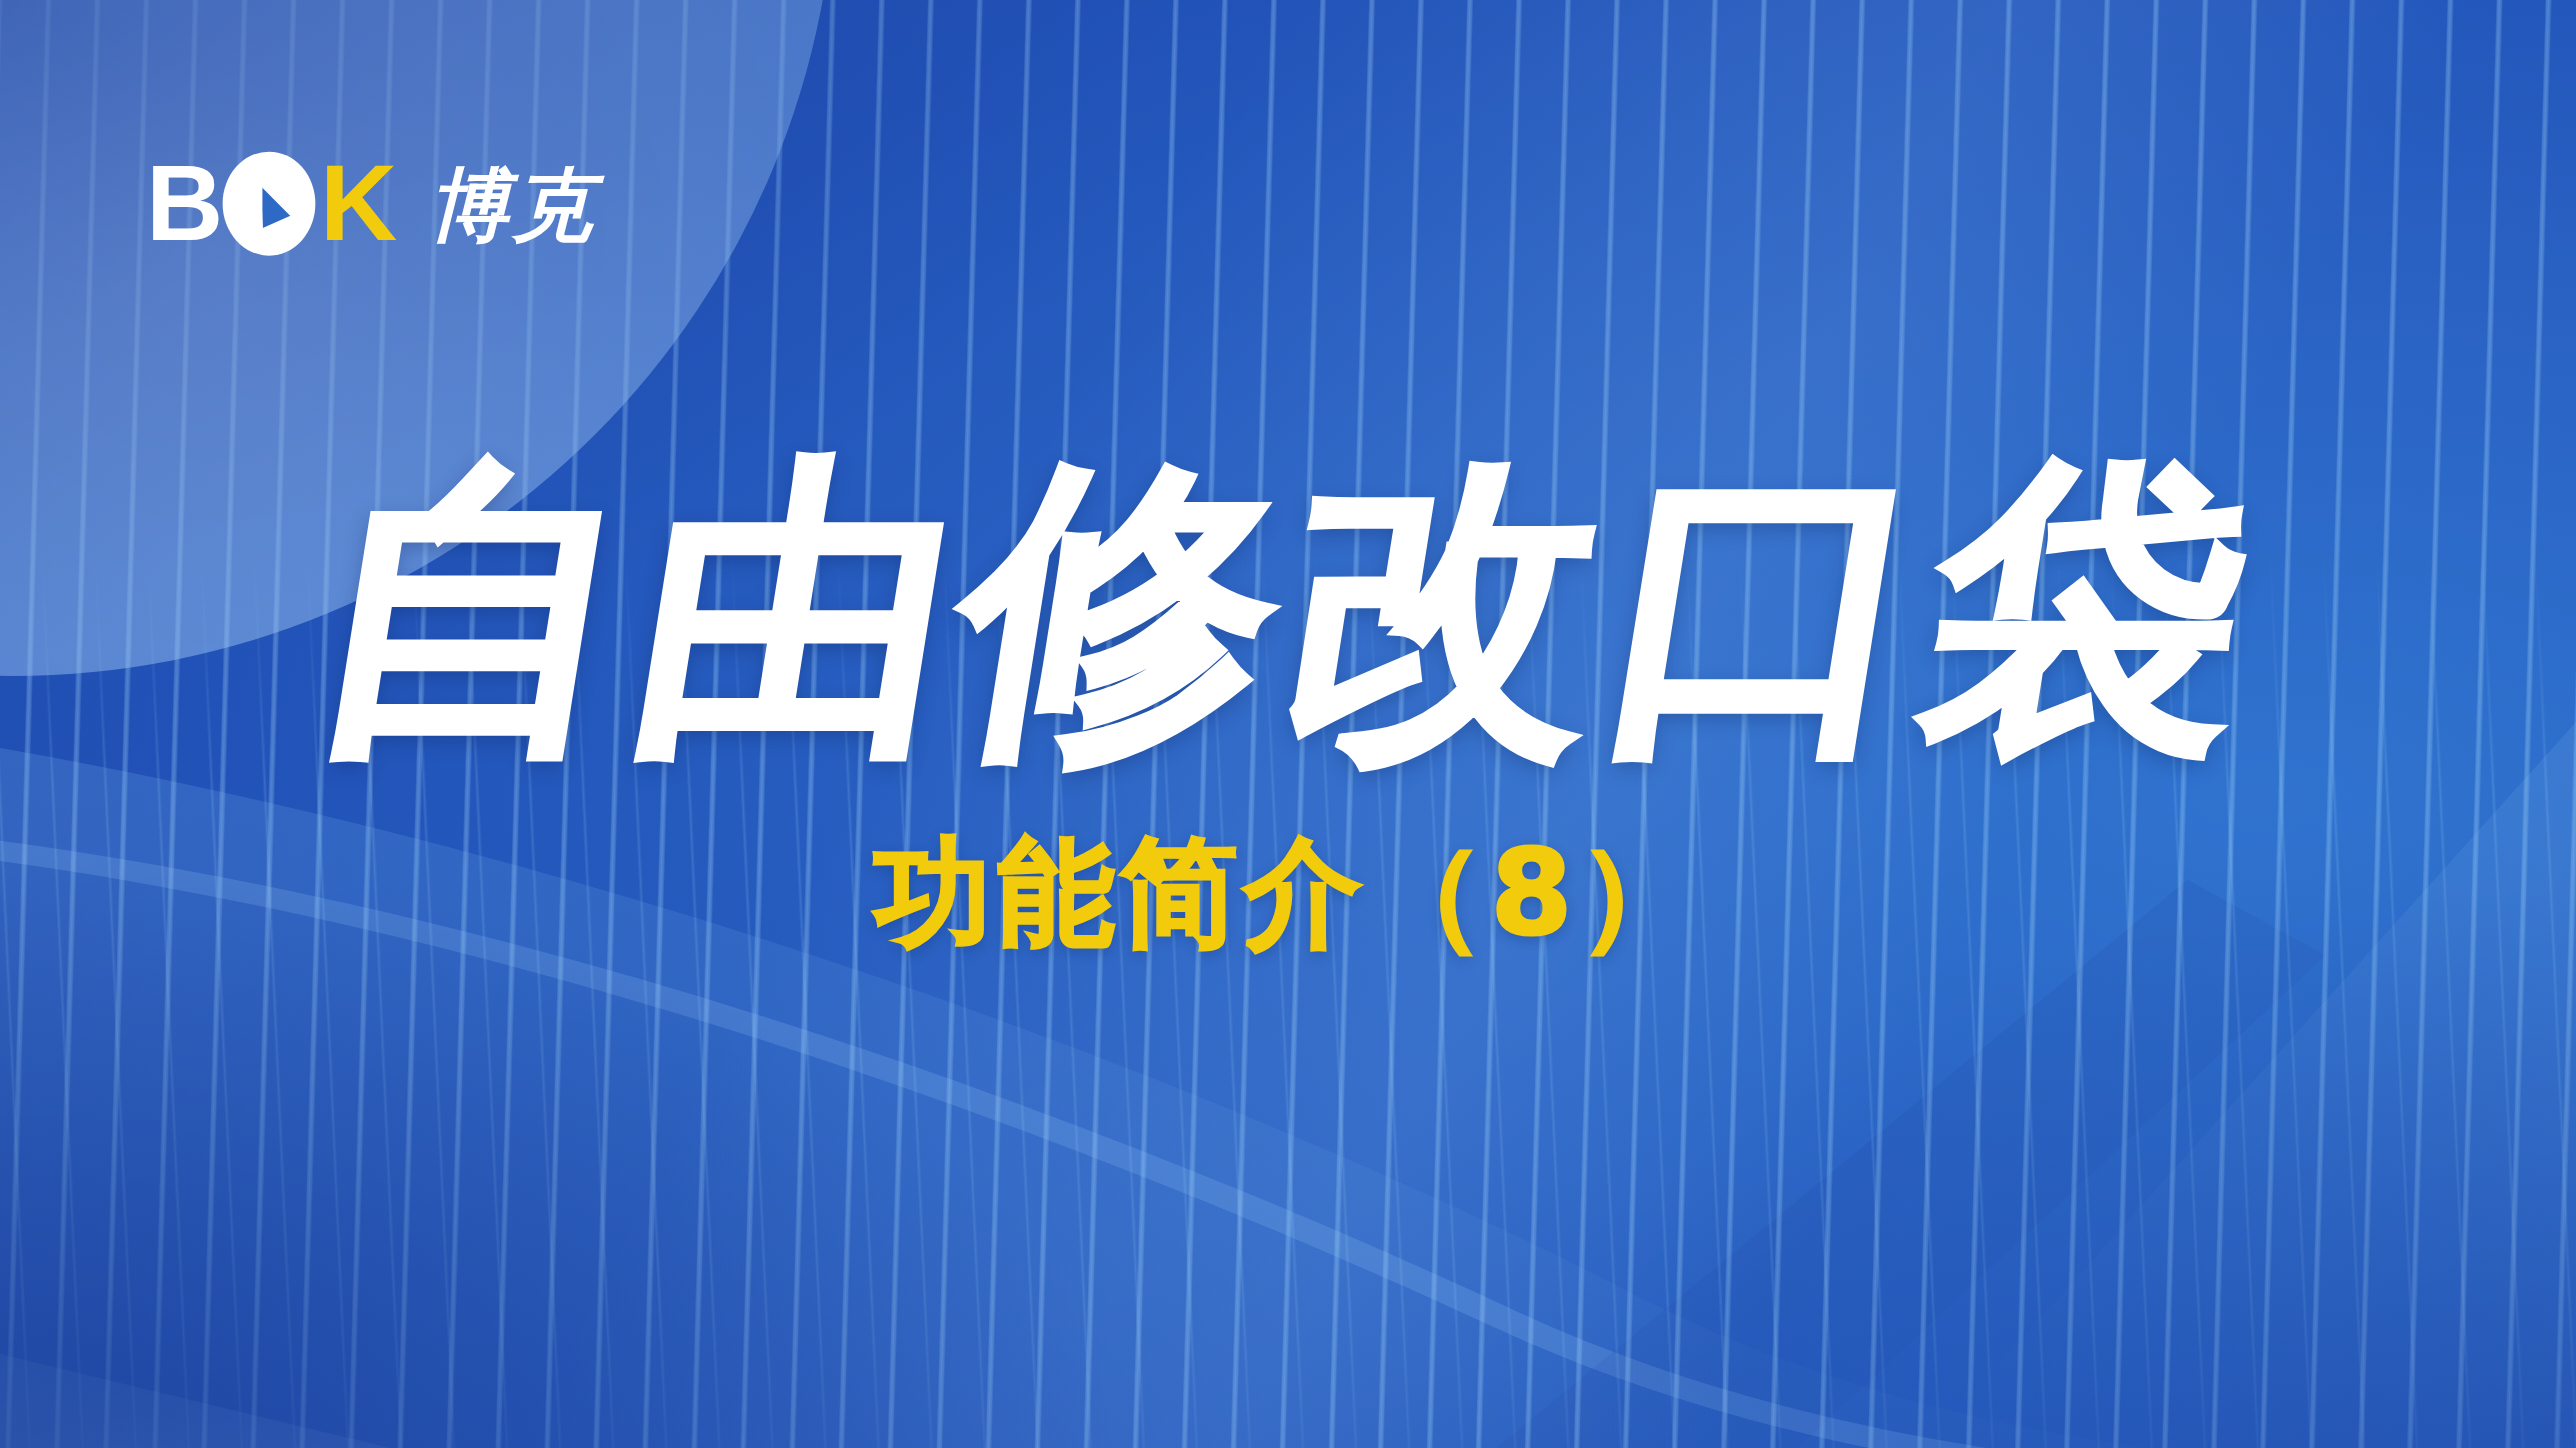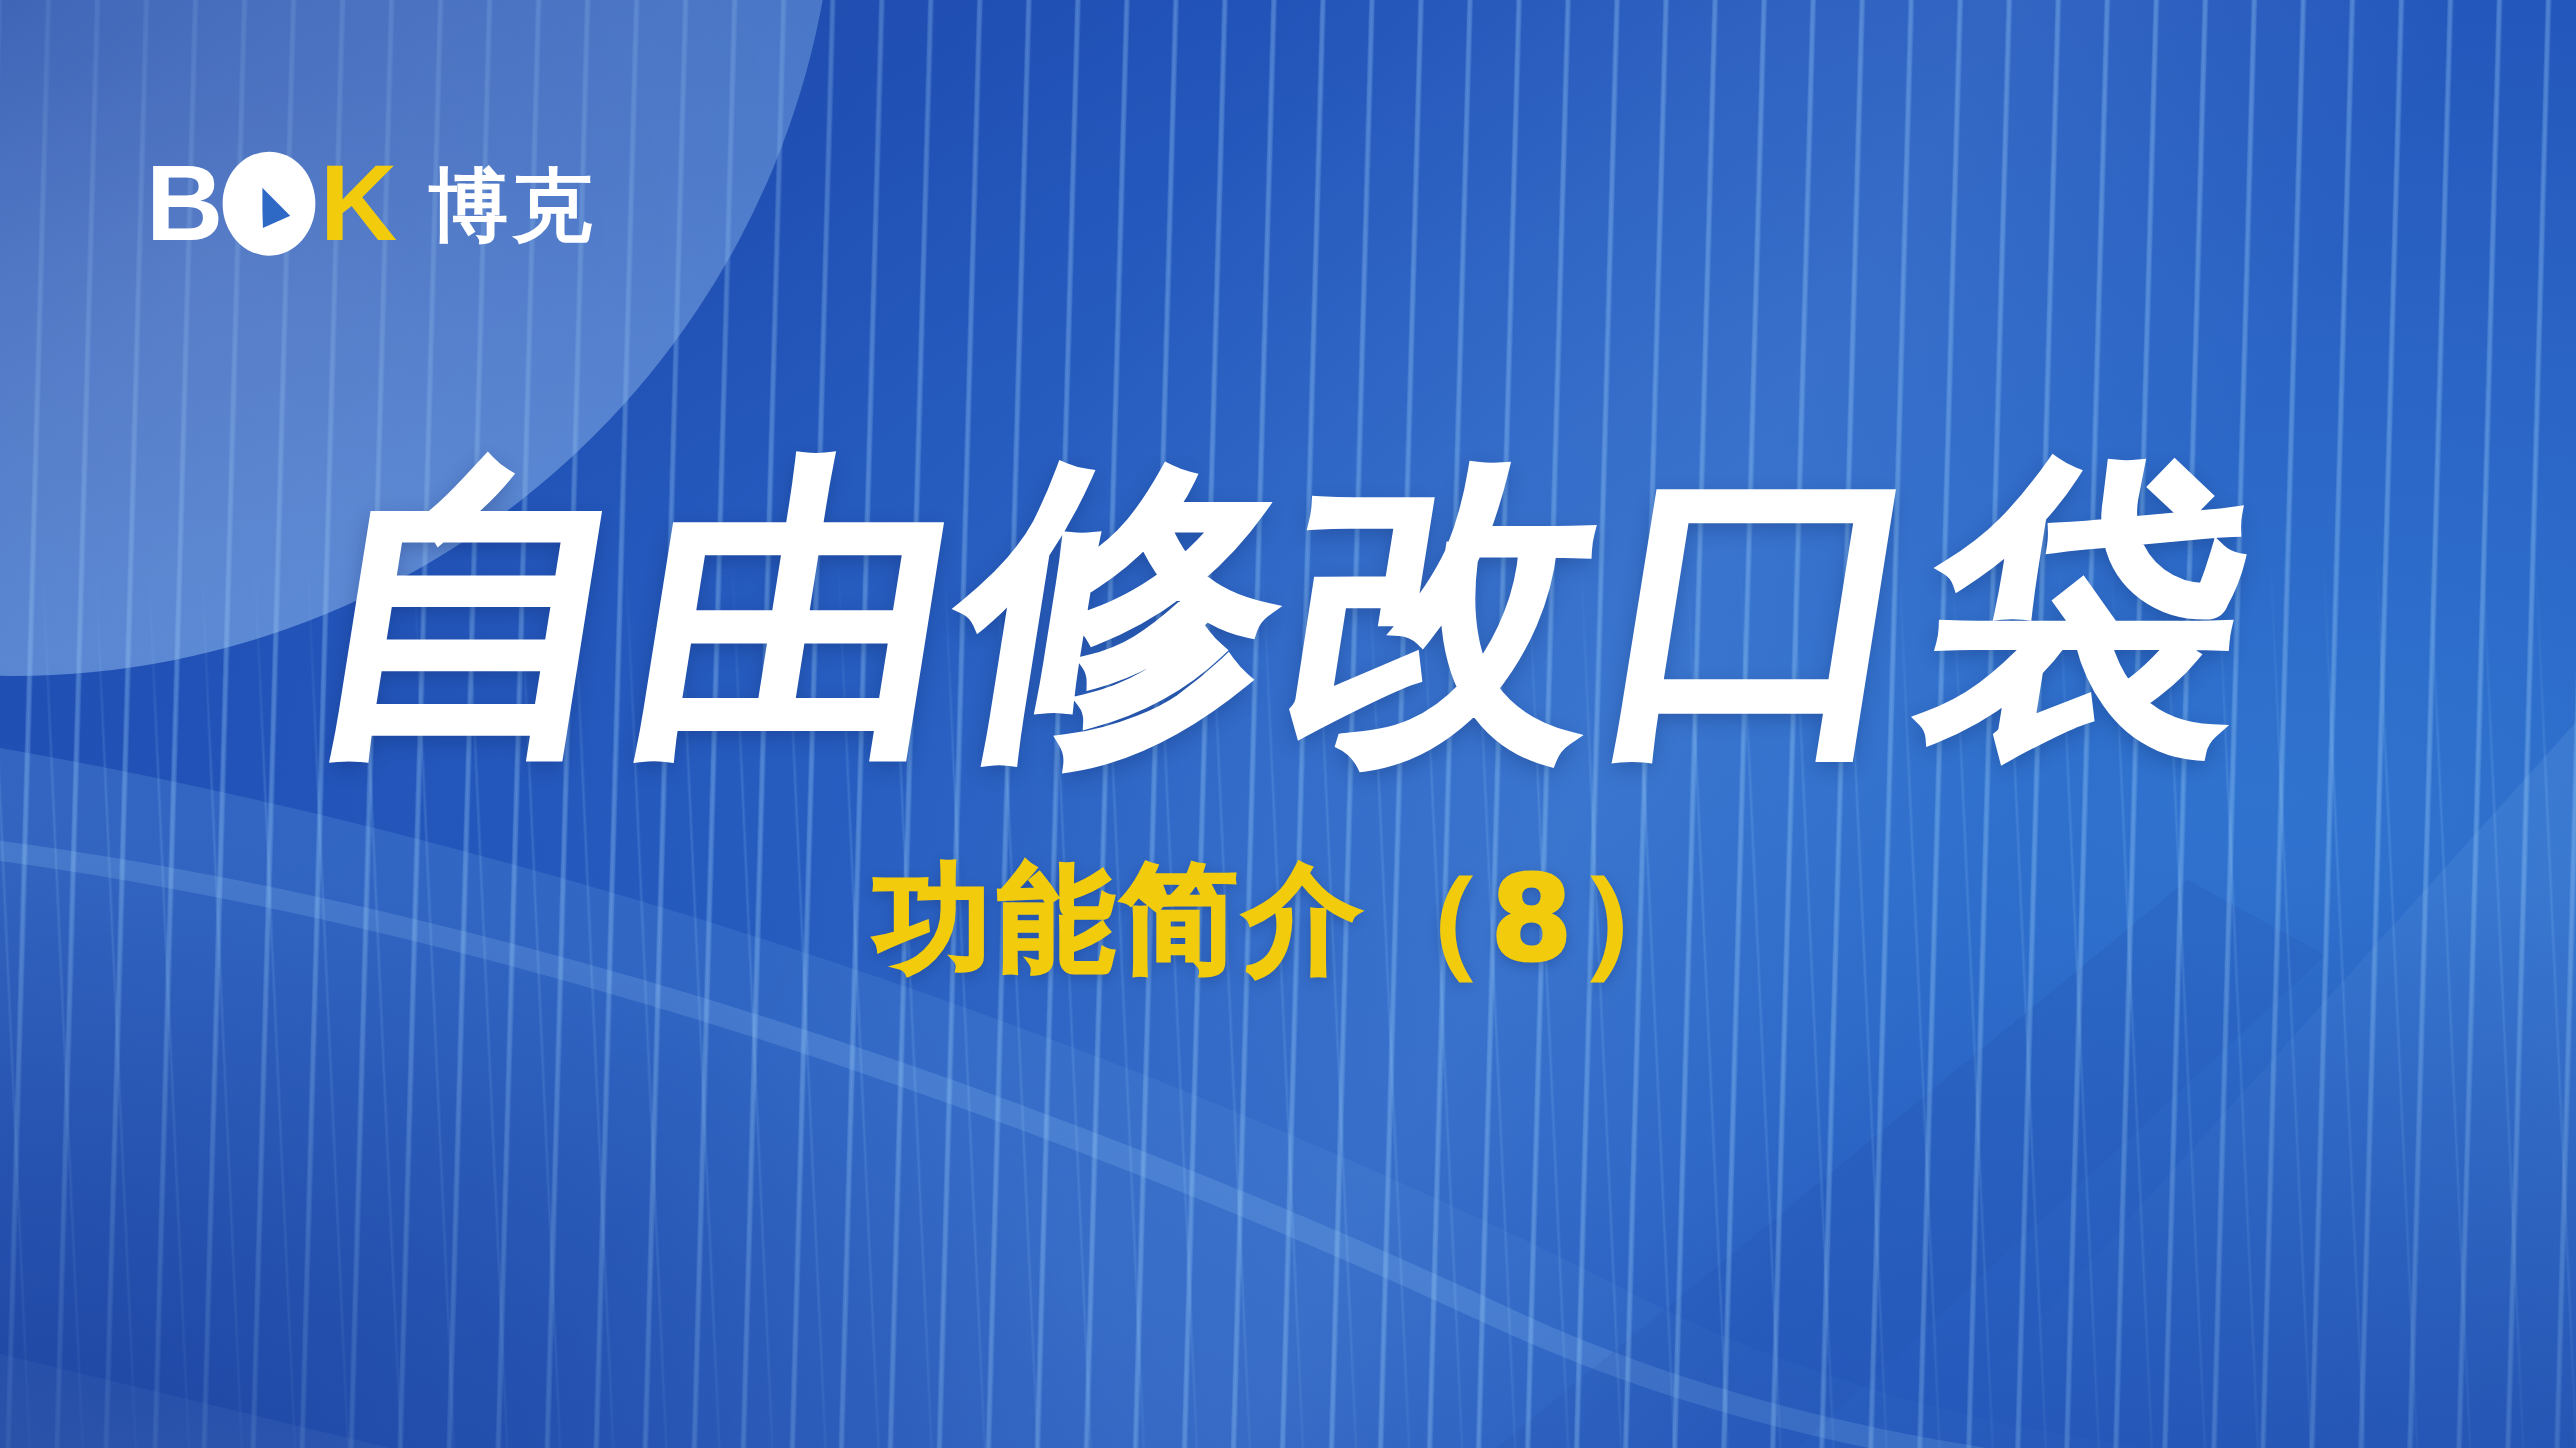--- a/index.html
+++ b/index.html
@@ -121,20 +121,21 @@
   .logo-o-wrap { position: relative; width: 94px; height: 106px; margin: 0 1.3px; }
   .logo-o-wrap svg { position: absolute; inset: 0; }
   .logo-cn {
     font-size: 80px;
     font-weight: 700;
     color: #ffffff;
     letter-spacing: 3.8px;
     line-height: 1;
     margin-left: 8.8px;
     margin-top: 5px;
+    font-style: italic;
   }
 
   
   .headline {
     position: absolute;
     left: 0;
     right: 0;
     top: 440px;
     text-align: center;
     white-space: nowrap;
@@ -149,21 +150,21 @@
       0 0 1.3px rgba(255,255,255,.35),
       0 6.3px 21.4px rgba(8,26,78,.30);
     -webkit-text-stroke: 5px #ffffff;
   }
 
   
   .subtitle {
     position: absolute;
     left: 0;
     right: 0;
-    top: 852px;
+    top: 826px;
     text-align: center;
     white-space: nowrap;
     font-size: 117px;
     font-weight: 900;
     color: #F2CC0C;
     letter-spacing: 6.3px;
     line-height: 1.15;
     font-family: "DejaVu Sans", "Liberation Sans", sans-serif;
     -webkit-text-stroke: 3.1px #F2CC0C;
     text-shadow: 0 3.8px 14px rgba(10,30,85,.30);

